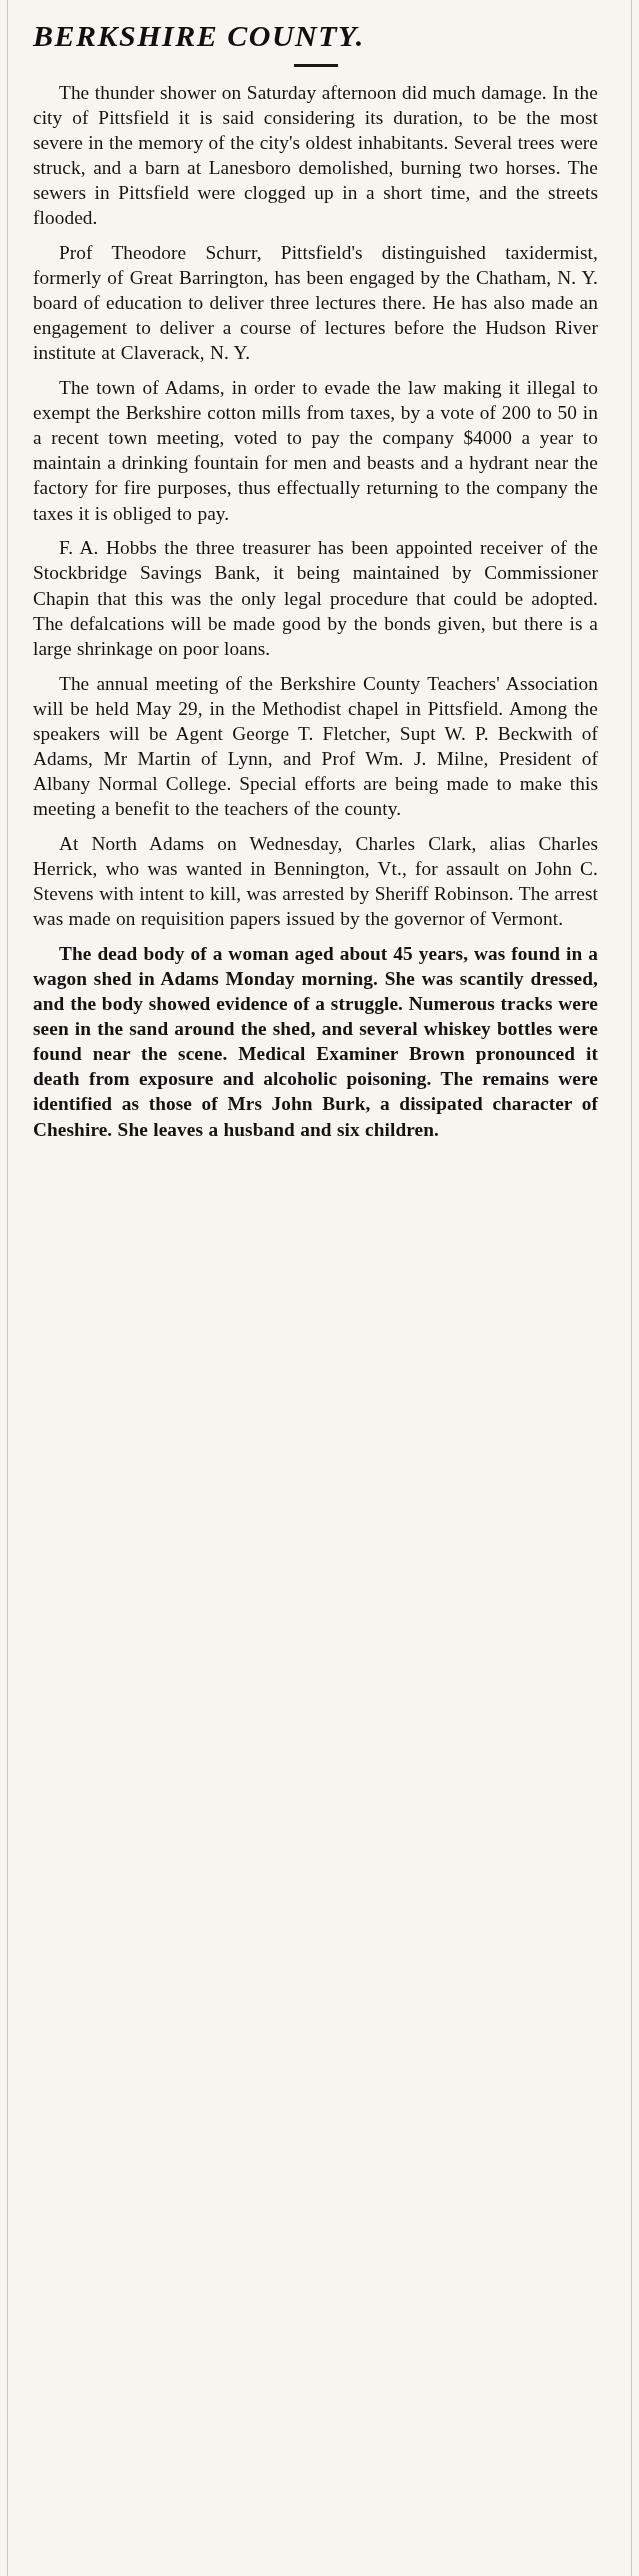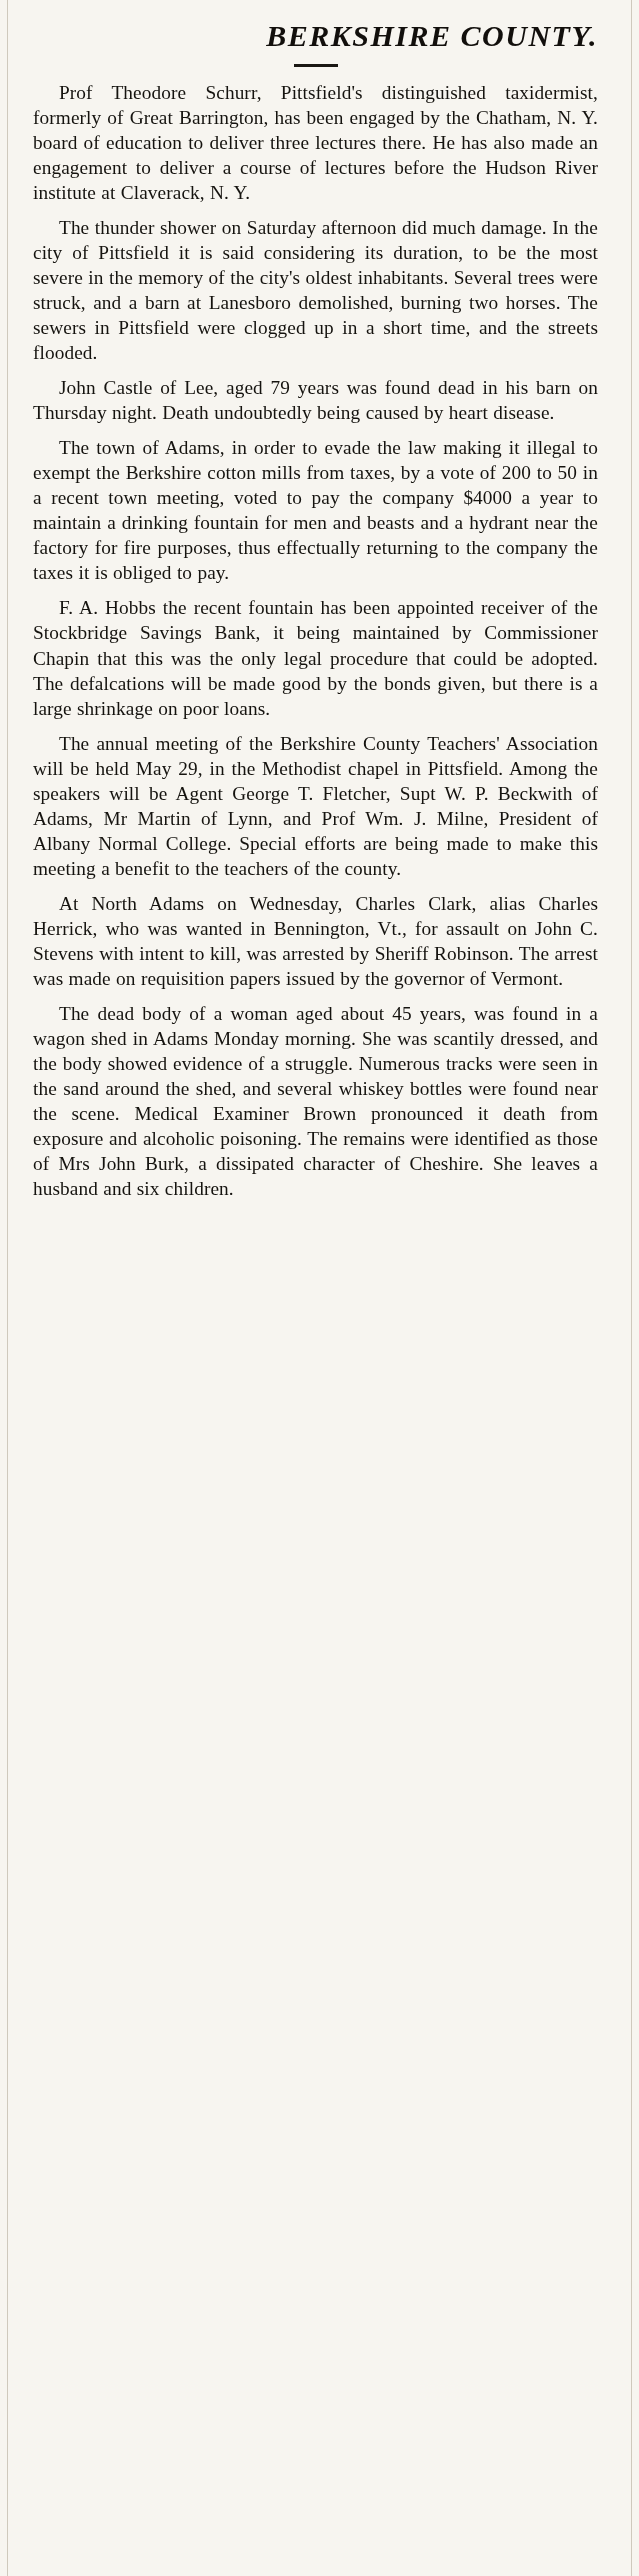--- a/index.html
+++ b/index.html
@@ -26,21 +26,21 @@
     position: absolute;
     top: 0;
     bottom: 0;
     width: 0.8px;
     background: #cfc9bd;
   }
   .edge-rule-left { left: 6.8px; }
   .edge-rule-right { right: 6.8px; }
 
   .headline {
-    text-align: right;
+    text-align: left;
     font-family: "Liberation Serif", "DejaVu Serif", serif;
     font-style: italic;
     font-weight: bold;
     font-size: 30px;
     letter-spacing: 1.5px;
     line-height: 1.05;
     margin: 0 0 4.5px 0;
     color: #120f0c;
   }
   .rule-wrap {
@@ -58,39 +58,38 @@
     line-height: 1.30;
     text-align: justify;
     text-justify: inter-word;
     letter-spacing: 0.1px;
   }
   .article p {
     margin: 0 0 9.8px 0;
     text-indent: 26px;
     word-spacing: 0.4px;
   }
-  .article p:last-child { margin-bottom: 0; }
+  .article p:last-child { margin-bottom: 0; font-weight: bold; }
 </style>
 </head>
 <body>
 
 <div class="page">
   <div class="edge-rule-left"></div>
   <div class="edge-rule-right"></div>
 
   <h1 class="headline">BERKSHIRE COUNTY.</h1>
 
   <div class="rule-wrap">
     <span class="short-rule"></span>
   </div>
 
   <div class="article">
+    <p>The thunder shower on Saturday afternoon did much damage. In the city of Pittsfield it is said considering its duration, to be the most severe in the memory of the city's oldest inhabitants. Several trees were struck, and a barn at Lanesboro demolished, burning two horses. The sewers in Pittsfield were clogged up in a short time, and the streets flooded.</p>
     <p>Prof Theodore Schurr, Pittsfield's distinguished taxidermist, formerly of Great Barrington, has been engaged by the Chatham, N. Y. board of education to deliver three lectures there. He has also made an engagement to deliver a course of lectures before the Hudson River institute at Claverack, N. Y.</p>
-    <p>The thunder shower on Saturday afternoon did much damage. In the city of Pittsfield it is said considering its duration, to be the most severe in the memory of the city's oldest inhabitants. Several trees were struck, and a barn at Lanesboro demolished, burning two horses. The sewers in Pittsfield were clogged up in a short time, and the streets flooded.</p>
-    <p>John Castle of Lee, aged 79 years was found dead in his barn on Thursday night. Death undoubtedly being caused by heart disease.</p>
     <p>The town of Adams, in order to evade the law making it illegal to exempt the Berkshire cotton mills from taxes, by a vote of 200 to 50 in a recent town meeting, voted to pay the company $4000 a year to maintain a drinking fountain for men and beasts and a hydrant near the factory for fire purposes, thus effectually returning to the company the taxes it is obliged to pay.</p>
-    <p>F. A. Hobbs the recent fountain has been appointed receiver of the Stockbridge Savings Bank, it being maintained by Commissioner Chapin that this was the only legal procedure that could be adopted. The defalcations will be made good by the bonds given, but there is a large shrinkage on poor loans.</p>
+    <p>F. A. Hobbs the three treasurer has been appointed receiver of the Stockbridge Savings Bank, it being maintained by Commissioner Chapin that this was the only legal procedure that could be adopted. The defalcations will be made good by the bonds given, but there is a large shrinkage on poor loans.</p>
     <p>The annual meeting of the Berkshire County Teachers' Association will be held May 29, in the Methodist chapel in Pittsfield. Among the speakers will be Agent George T. Fletcher, Supt W. P. Beckwith of Adams, Mr Martin of Lynn, and Prof Wm. J. Milne, President of Albany Normal College. Special efforts are being made to make this meeting a benefit to the teachers of the county.</p>
     <p>At North Adams on Wednesday, Charles Clark, alias Charles Herrick, who was wanted in Bennington, Vt., for assault on John C. Stevens with intent to kill, was arrested by Sheriff Robinson. The arrest was made on requisition papers issued by the governor of Vermont.</p>
     <p>The dead body of a woman aged about 45 years, was found in a wagon shed in Adams Monday morning. She was scantily dressed, and the body showed evidence of a struggle. Numerous tracks were seen in the sand around the shed, and several whiskey bottles were found near the scene. Medical Examiner Brown pronounced it death from exposure and alcoholic poisoning. The remains were identified as those of Mrs John Burk, a dissipated character of Cheshire. She leaves a husband and six children.</p>
   </div>
 </div>
 
 
 </body></html>

